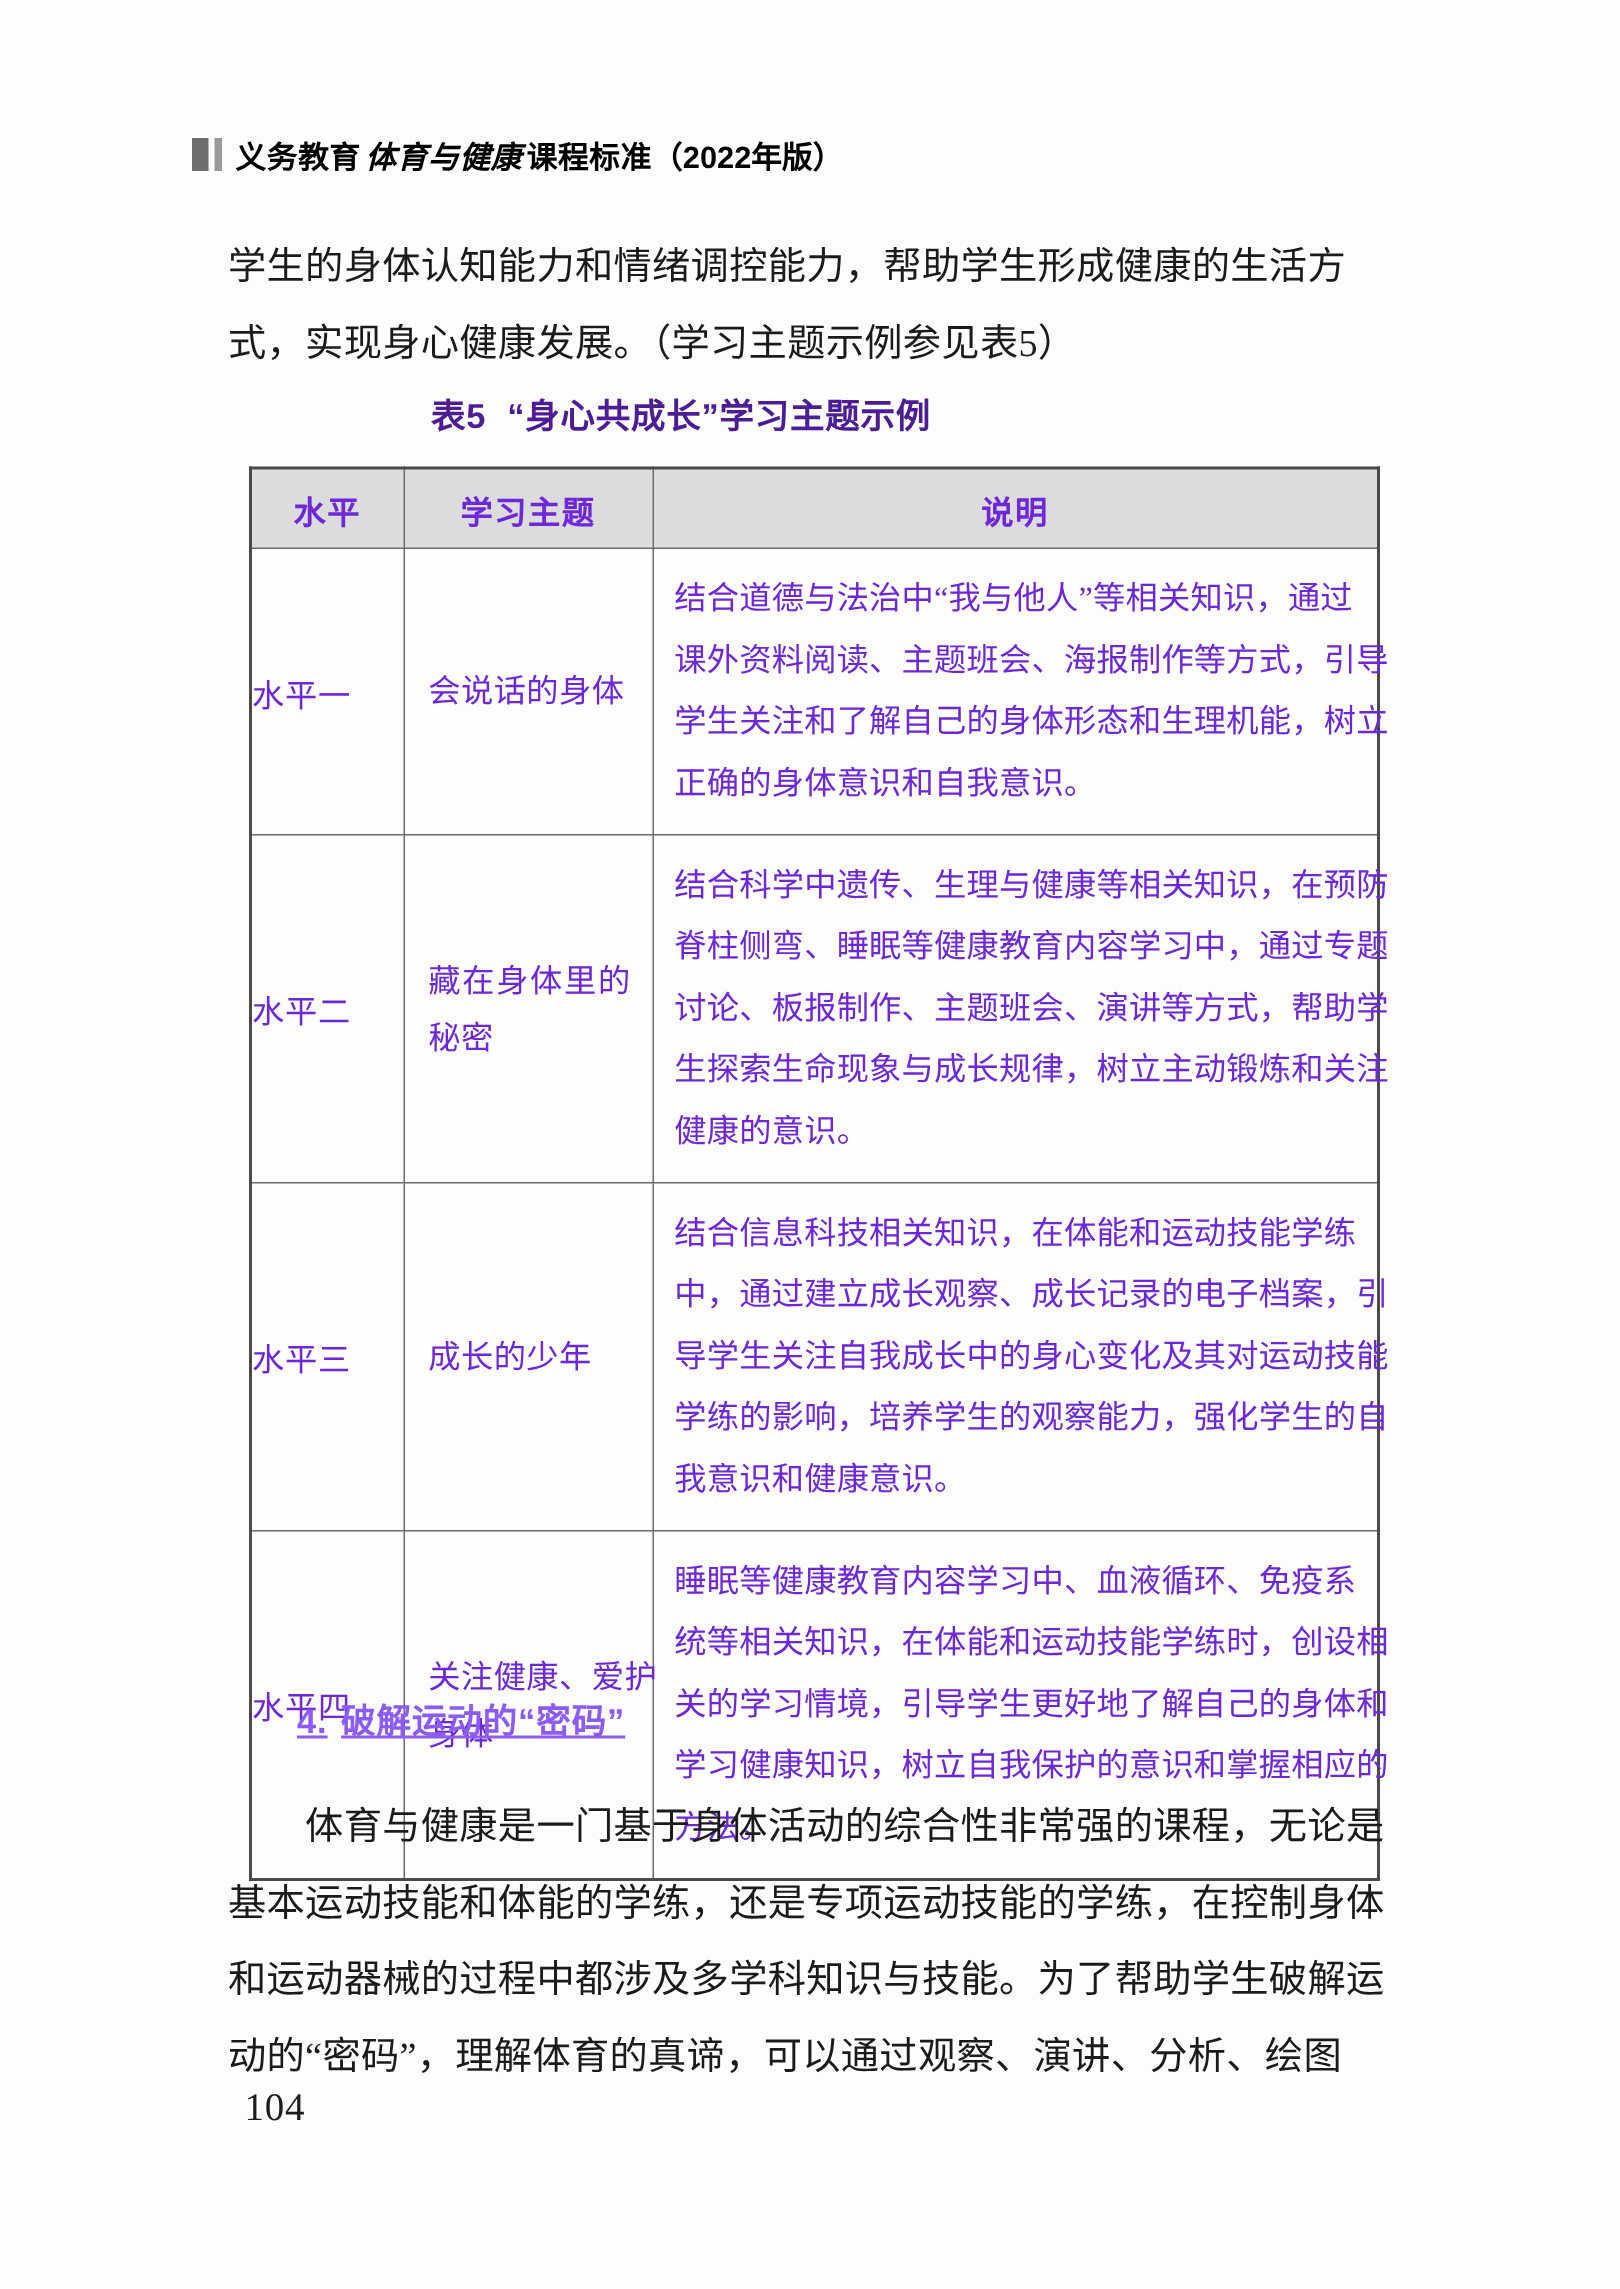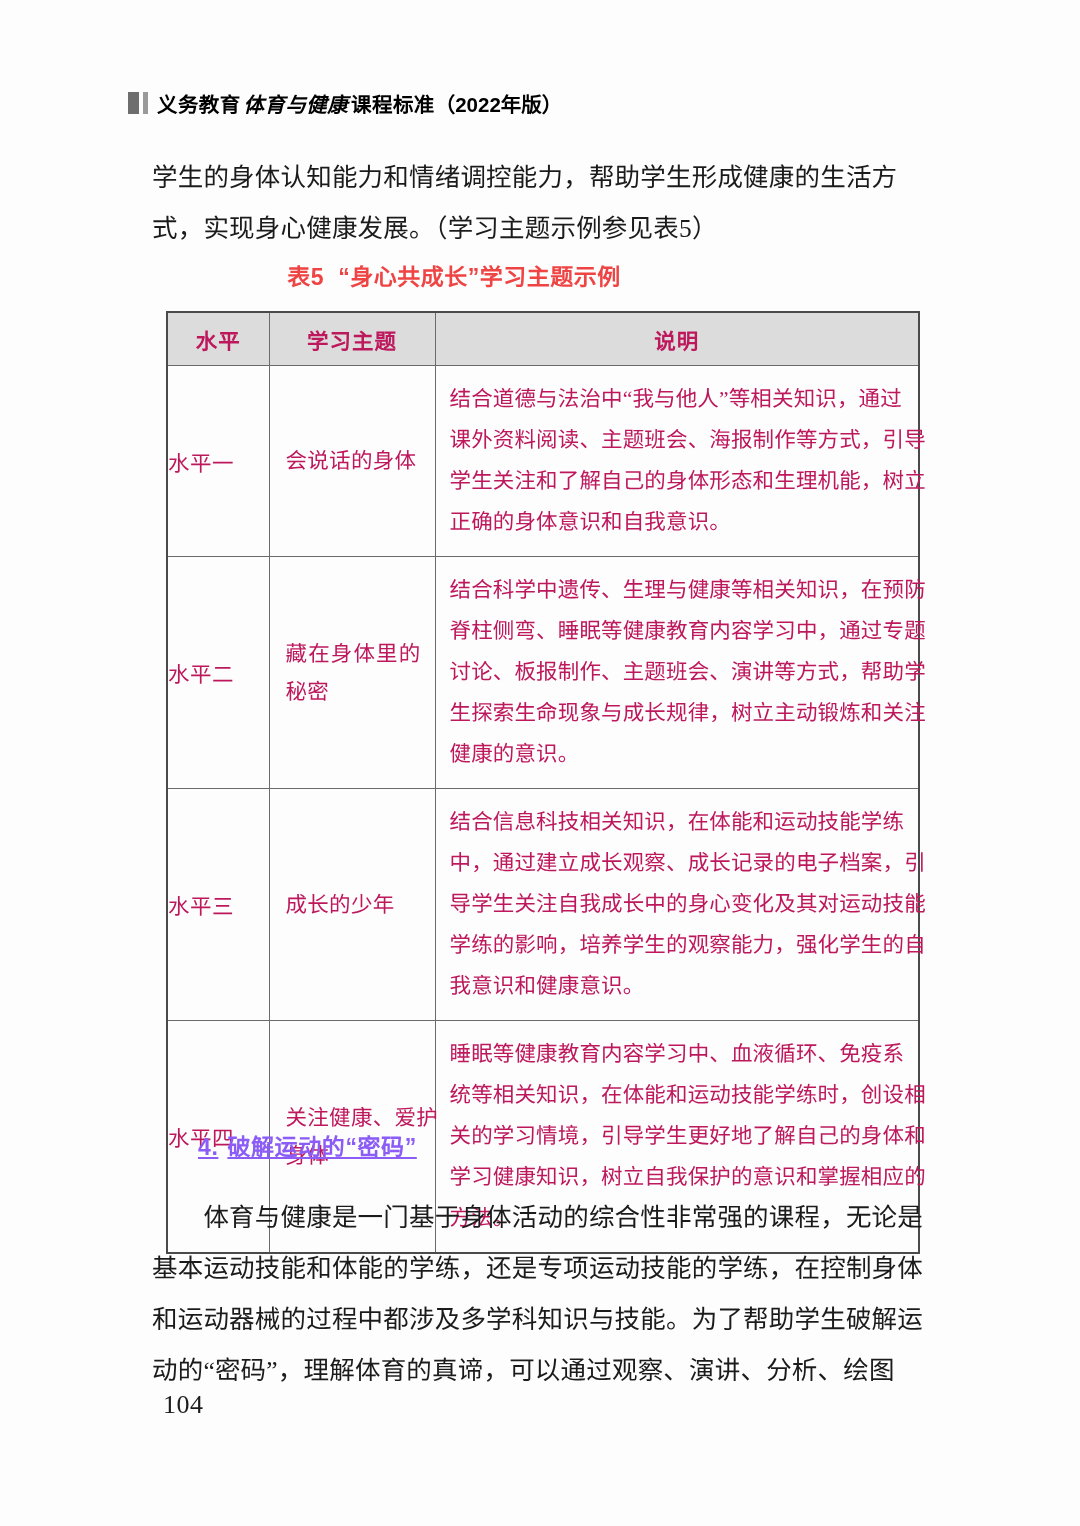--- a/index.html
+++ b/index.html
@@ -92,21 +92,21 @@
   .table-caption {
     position: absolute;
     left: 0;
     top: 258px;
     width: 908px;
     text-align: center;
     font-family: "Liberation Sans", "DejaVu Sans", sans-serif;
     font-weight: bold;
     font-size: 23px;
     letter-spacing: 0.5px;
-    color: #ef4444;
+    color: #4c1d95;
   }
   .table-caption .gap { display: inline-block; width: 14px; }
 
   
   .tbl-wrap {
     position: absolute;
     left: 166px;
     top: 311px;
     width: 752px;
   }
@@ -117,21 +117,21 @@
     border: 2.2px solid #4a4a4a;
   }
   table.topic-table col.c-level  { width: 102px; }
   table.topic-table col.c-topic  { width: 166px; }
   table.topic-table col.c-desc   { width: 484px; }
 
   table.topic-table th,
   table.topic-table td {
     border: 1.1px solid #6b6b6b;
     vertical-align: middle;
-    color: #be185d;
+    color: #6d28d9;
   }
   table.topic-table thead th {
     background: #dcdcdc;
     font-family: "Liberation Sans", "DejaVu Sans", sans-serif;
     font-weight: bold;
     font-size: 21.5px;
     letter-spacing: 1px;
     height: 52px;
     text-align: center;
     padding: 0;

